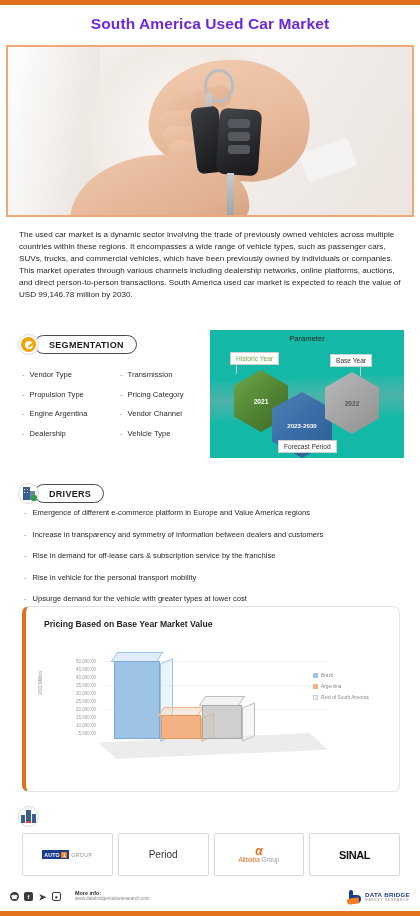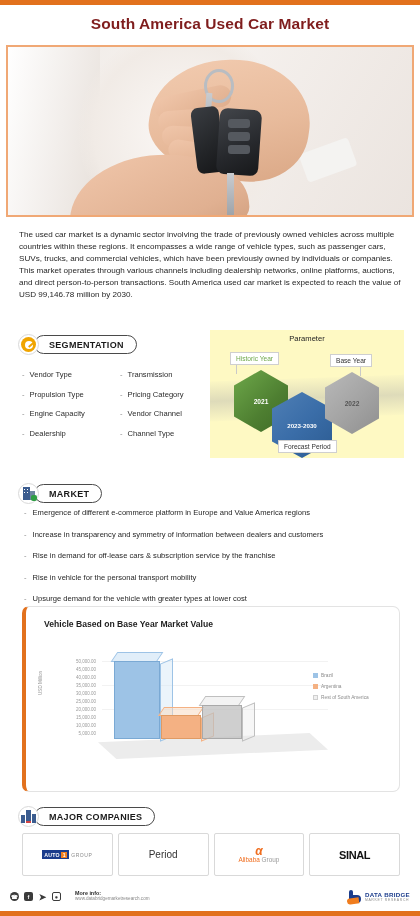--- a/index.html
+++ b/index.html
@@ -18,21 +18,21 @@
   }
   .bar-top { top: 0; }
   .bar-bottom { bottom: 0; }
 
   
   .title-wrap {
     position: absolute; top: 5px; left: 0; width: 420px; height: 38px;
     display: flex; align-items: center; justify-content: center;
   }
   .title {
-    font-size: 15.5px; font-weight: bold; color: #7f1d1d; letter-spacing: .1px;
+    font-size: 15.5px; font-weight: bold; color: #6d28d9; letter-spacing: .1px;
   }
 
   
   .hero {
     position: absolute; top: 45px; left: 6px;
     width: 408px; height: 172px;
     border: 2px solid #f0a875;
     overflow: hidden;
     background: linear-gradient(120deg,#efeae6 0%, #f6f2ef 40%, #ebe4df 100%);
   }
@@ -149,21 +149,21 @@
   .seg-li {
     font-size: 7.6px; color: #2b2b2b; line-height: 10px;
     margin-bottom: 9.5px; display: flex; gap: 5px;
   }
   .seg-li .dash { color:#8a8a8a; }
 
   
   .hexbox {
     position: absolute; top: 330px; left: 210px;
     width: 194px; height: 128px;
-    background: #fef9c3; overflow: hidden;
+    background: #14b8a6; overflow: hidden;
   }
   .hex-title {
     position:absolute; top:4px; left:0; width:194px; text-align:center;
     font-size:7.6px; color:#222;
   }
   .hex-band {
     position:absolute; left:-6px; top:48px; width:210px; height:40px;
     background: linear-gradient(180deg,rgba(200,200,200,.05),rgba(170,170,170,.38),rgba(200,200,200,.05));
     transform: rotate(-2deg);
   }
@@ -336,21 +336,21 @@
       <div class="seg-li">
           <span class="dash">-</span>
           <span>Vendor Type</span>
         </div>
       <div class="seg-li">
           <span class="dash">-</span>
           <span>Propulsion Type</span>
         </div>
       <div class="seg-li">
           <span class="dash">-</span>
-          <span>Engine Capacity</span>
+          <span>Engine Argentina</span>
         </div>
       <div class="seg-li">
           <span class="dash">-</span>
           <span>Dealership</span>
         </div>
     </div>
     <div class="seg-col">
       <div class="seg-li">
           <span class="dash">-</span>
           <span>Transmission</span>
@@ -358,21 +358,21 @@
       <div class="seg-li">
           <span class="dash">-</span>
           <span>Pricing Category</span>
         </div>
       <div class="seg-li">
           <span class="dash">-</span>
           <span>Vendor Channel</span>
         </div>
       <div class="seg-li">
           <span class="dash">-</span>
-          <span>Channel Type</span>
+          <span>Vehicle Type</span>
         </div>
     </div>
   </div>
 
   <div class="hexbox">
     <div class="hex-title">Parameter</div>
     <div class="hex-band"></div>
 
     <div class="leader" style="left:26px; top:30px; width:1px; height:14px;"></div>
     <div class="leader" style="left:150px; top:32px; width:1px; height:14px;"></div>
@@ -398,21 +398,21 @@
       <div class="ico-bld">
         <div class="tower"></div>
         <div class="tower2"></div>
         <div class="win" style="left:2.5px; top:2px;"></div>
         <div class="win" style="left:5px; top:2px;"></div>
         <div class="win" style="left:2.5px; top:5px;"></div>
         <div class="win" style="left:5px; top:5px;"></div>
         <div class="dot"></div>
       </div>
     </div>
-    <div class="sec-pill">MARKET</div>
+    <div class="sec-pill">DRIVERS</div>
   </div>
 
   <div class="drv-list">
     <div class="drv-li">
         <span class="dash">-</span>
         <span>Emergence of different e-commerce platform in Europe and Value America regions</span>
       </div>
     <div class="drv-li">
         <span class="dash">-</span>
         <span>Increase in transparency and symmetry of information between dealers and customers</span>
@@ -425,21 +425,21 @@
         <span class="dash">-</span>
         <span>Rise in vehicle for the personal transport mobility</span>
       </div>
     <div class="drv-li">
         <span class="dash">-</span>
         <span>Upsurge demand for the vehicle with greater types at lower cost</span>
       </div>
   </div>
 
   <div class="chart-card">
-    <div class="chart-title">Vehicle Based on Base Year Market Value</div>
+    <div class="chart-title">Pricing Based on Base Year Market Value</div>
 
     <div class="plot">
       <div class="yaxis-label">USD Million</div>
 
       <div class="ytick" style="top:18px;">50,000.00</div>
       <div class="ytick" style="top:26px;">45,000.00</div>
       <div class="ytick" style="top:34px;">40,000.00</div>
       <div class="ytick" style="top:42px;">35,000.00</div>
       <div class="ytick" style="top:50px;">30,000.00</div>
       <div class="ytick" style="top:58px;">25,000.00</div>
@@ -492,21 +492,20 @@
 
   <div class="sec-head" style="top:806px; left:18px;">
     <div class="sec-ico">
       <div class="ico-city">
         <div class="cb" style="left:0; width:4px; height:8px;"></div>
         <div class="cb" style="left:5px; width:5px; height:13px;"></div>
         <div class="cb" style="left:11px; width:4px; height:9px;"></div>
         <div class="r" style="left:5px; width:5px; height:2.5px;"></div>
       </div>
     </div>
-    <div class="sec-pill">MAJOR COMPANIES</div>
   </div>
 
   <div class="logos">
     <div class="logo-cell">
       <div class="l-auto1">
         <span class="blk">
           <span>AUTO</span>
           <span class="one">1</span>
         </span>
         <span class="grp">GROUP</span>

